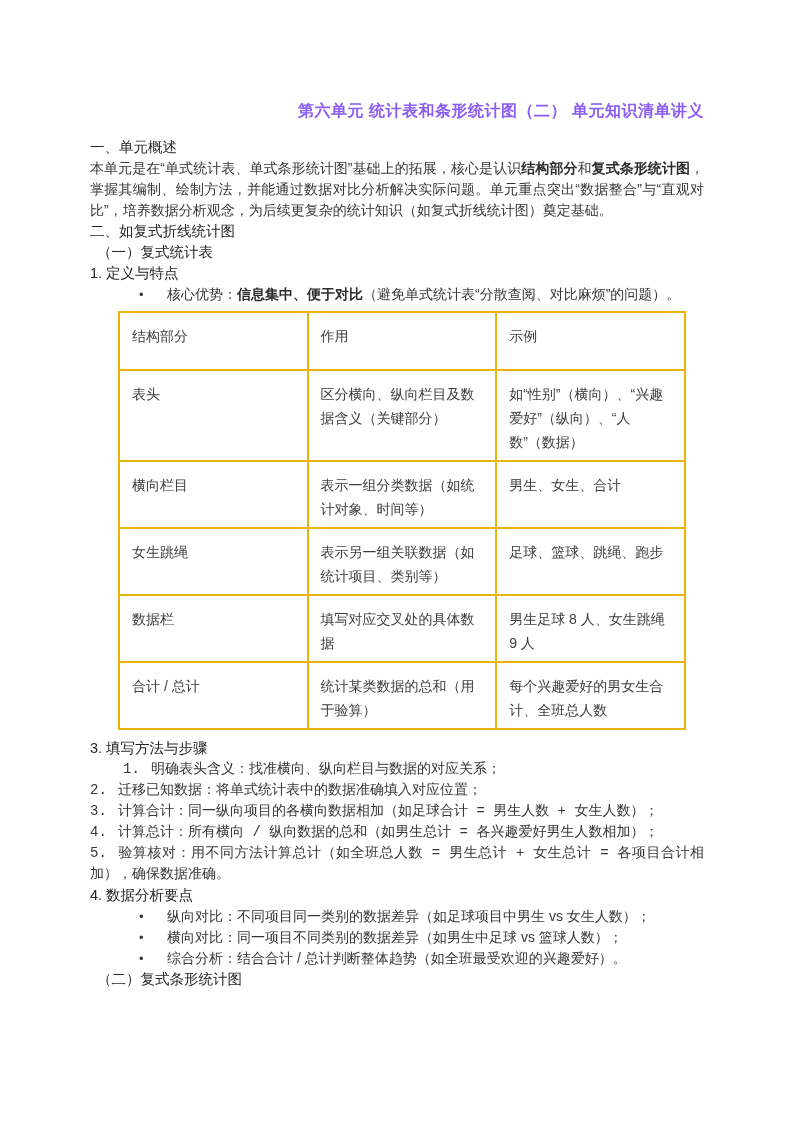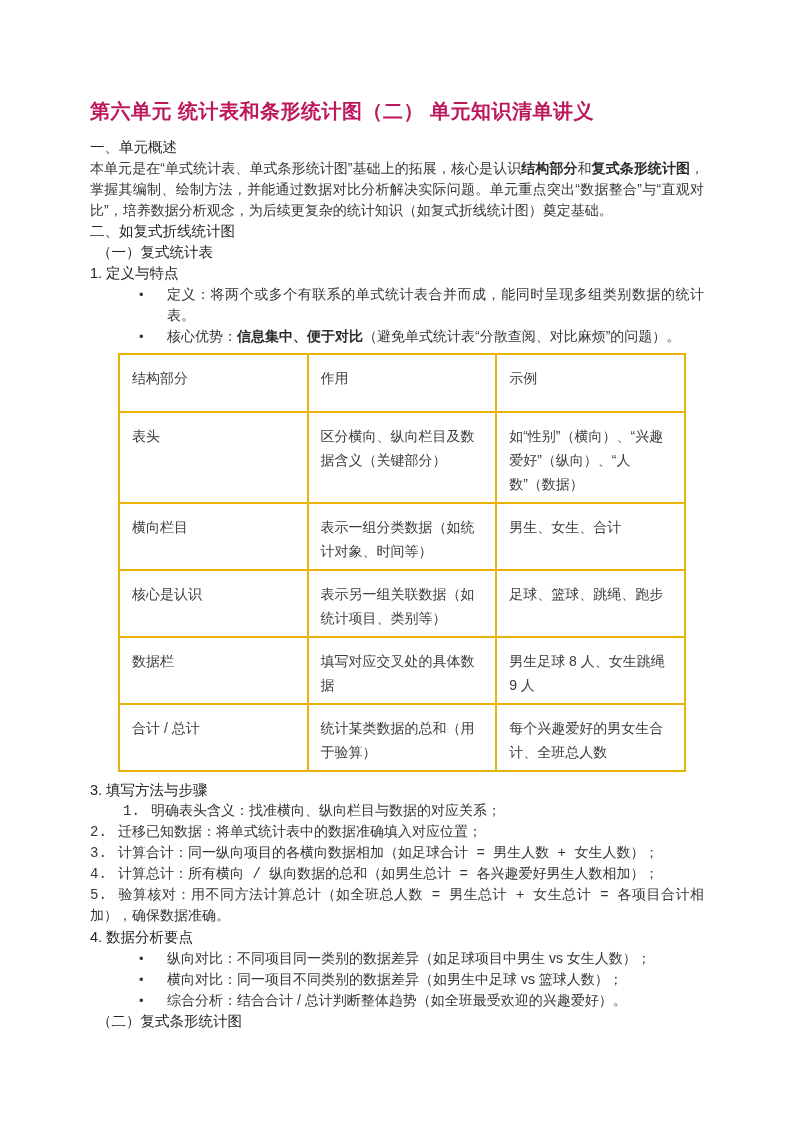--- a/index.html
+++ b/index.html
@@ -10,24 +10,24 @@
     margin: 0 auto;
     background: #ffffff;
     box-sizing: border-box;
     padding: 101px 90px 0 90px;
     font-family: "Liberation Sans", "DejaVu Sans", sans-serif;
     font-size: 14px;
     color: #363636;
     overflow: hidden;
   }
   .doc-title {
-    font-size: 20px;
+    font-size: 16px;
     font-weight: 700;
-    color: #be185d;
-    text-align: left;
+    color: #8b5cf6;
+    text-align: right;
     line-height: 20px;
     margin: 0 0 16px 0;
     letter-spacing: 0.5px;
   }
   .h-level1, .h-level2, .h-level3 {
     font-size: 14.5px;
     font-weight: 400;
     color: #242424;
     line-height: 21px;
     margin: 0;
@@ -91,21 +91,20 @@
 
   <div class="h-level1">一、单元概述</div>
   <p class="para"><span>本单元是在“单式统计表、单式条形统计图”基础上的拓展，核心是认识</span><strong>结构部分</strong><span>和</span><strong>复式条形统计图</strong><span>，掌握其编制、绘制方法，并能通过数据对比分析解决实际问题。单元重点突出“数据整合”与“直观对比”，培养数据分析观念，为后续更复杂的统计知识（如复式折线统计图）奠定基础。</span></p>
 
   <div class="h-level1">二、如复式折线统计图</div>
 
   <div class="h-level2">（一）复式统计表</div>
 
   <div class="h-level3">1. 定义与特点</div>
   <ul class="dot-list">
-    <li><span>定义：将两个或多个有联系的单式统计表合并而成，能同时呈现多组类别数据的统计表。</span></li>
     <li><span>核心优势：</span><strong>信息集中、便于对比</strong><span>（避免单式统计表“分散查阅、对比麻烦”的问题）。</span></li>
   </ul>
 
 
   <table class="struct-table">
     <colgroup>
         <col>
         <col>
         <col>
       </colgroup>
@@ -119,21 +118,21 @@
         <td>表头</td>
         <td>区分横向、纵向栏目及数据含义（关键部分）</td>
         <td>如“性别”（横向）、“兴趣爱好”（纵向）、“人数”（数据）</td>
       </tr>
       <tr class="body-row">
         <td>横向栏目</td>
         <td>表示一组分类数据（如统计对象、时间等）</td>
         <td>男生、女生、合计</td>
       </tr>
       <tr class="body-row">
-        <td>核心是认识</td>
+        <td>女生跳绳</td>
         <td>表示另一组关联数据（如统计项目、类别等）</td>
         <td>足球、篮球、跳绳、跑步</td>
       </tr>
       <tr class="body-row">
         <td>数据栏</td>
         <td>填写对应交叉处的具体数据</td>
         <td>男生足球 8 人、女生跳绳 9 人</td>
       </tr>
       <tr class="body-row">
         <td>合计 / 总计</td>

